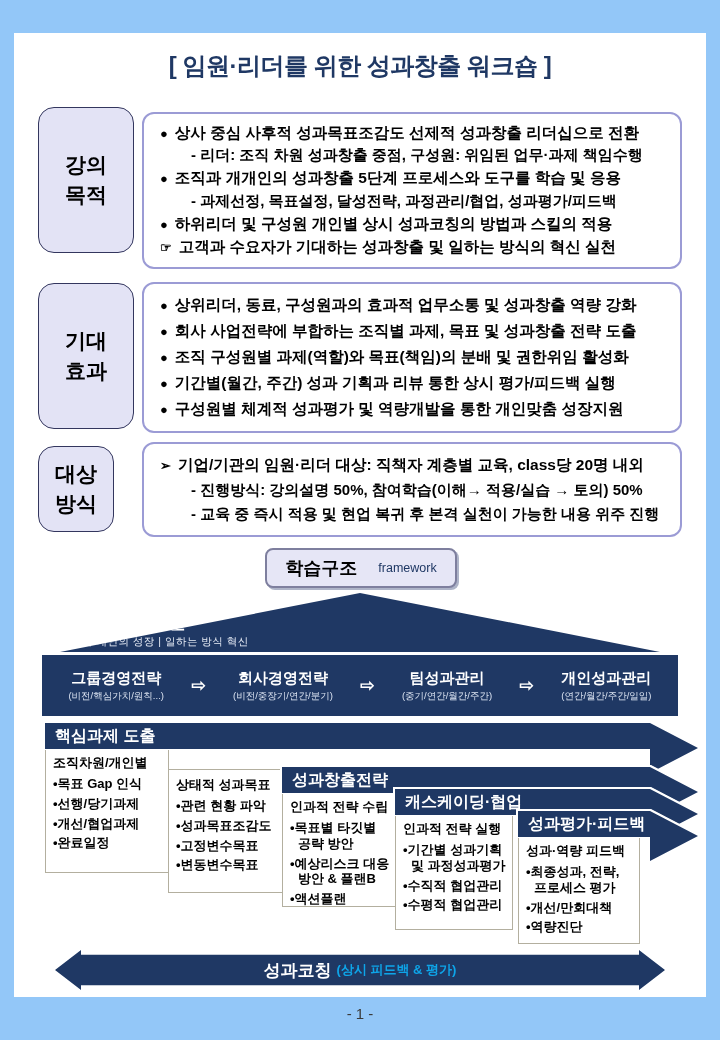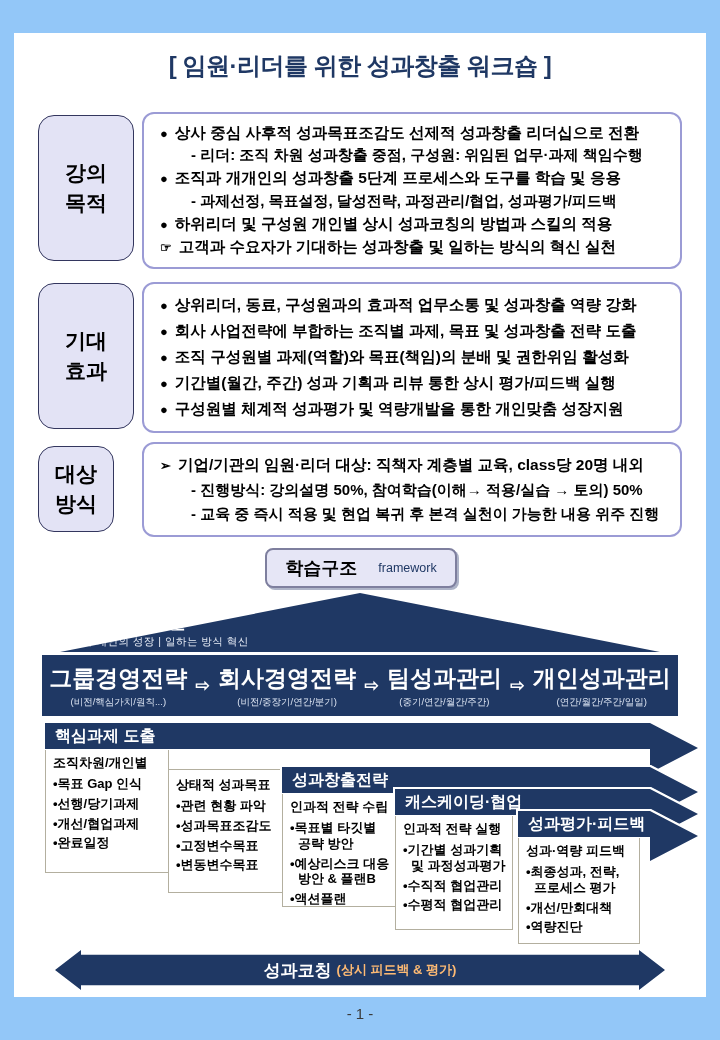--- a/index.html
+++ b/index.html
@@ -14,21 +14,21 @@
   .side-label { position:absolute; background:#E3E3F5; border:1.5px solid #33365E; border-radius:16px;
                 display:flex; flex-direction:column; align-items:center; justify-content:center;
                 font-size:21px; font-weight:bold; color:#000; line-height:1.45; }
   .content-box { position:absolute; background:#fff; border:2px solid #9B9BD5; border-radius:12px;
                  display:flex; flex-direction:column; justify-content:space-evenly;
                  padding:6px 10px 6px 16px; }
   .item { display:flex; align-items:baseline; font-size:15.5px; font-weight:bold; color:#000; white-space:nowrap; }
   .blt { margin-right:7px; font-size:13px; flex:none; }
   .sub { margin-left:31px; font-size:15px; font-weight:bold; color:#000; white-space:nowrap; }
 
-  .lbl-1 { left:24px; top:82px;  width:96px; height:146px; }
+  .lbl-1 { left:24px; top:74px;  width:96px; height:146px; }
   .box-1 { left:128px; top:79px; width:540px; height:157px; }
   .lbl-2 { left:24px; top:250px; width:96px; height:146px; }
   .box-2 { left:128px; top:249px; width:540px; height:151px; }
   .lbl-3 { left:24px; top:413px; width:76px; height:86px; }
   .box-3 { left:128px; top:409px; width:540px; height:95px; }
 
   
   .chip { position:absolute; left:251px; top:515px; width:192px; height:40px; background:#E6E6F6;
           border:2px solid #7E7F9E; border-radius:8px; box-shadow:2px 2px 0 #AEB4C8;
           display:flex; align-items:center; justify-content:center; gap:21px; }
@@ -39,21 +39,21 @@
   .roof { position:absolute; left:46px; top:560px; width:600px; height:59px; background:#1F3864;
           clip-path:polygon(50% 0, 100% 100%, 0 100%);
           display:flex; flex-direction:column; align-items:flex-start; justify-content:flex-end; padding-bottom:3px; }
   .roof-title { color:#fff; font-size:18px; font-weight:bold; letter-spacing:1px; }
   .roof-sub { color:#E8EDF7; font-size:10.5px; margin-top:1px; letter-spacing:0.5px; }
 
   
   .band { position:absolute; left:28px; top:622px; width:636px; height:61px; background:#1F3864;
           display:flex; align-items:center; justify-content:space-evenly; }
   .band-col { display:flex; flex-direction:column; align-items:center; }
-  .band-title { color:#fff; font-size:23px; font-weight:bold; white-space:nowrap; }
+  .band-title { color:#fff; font-size:15px; font-weight:bold; white-space:nowrap; }
   .band-sub { color:#DCE4F2; font-size:9.5px; margin-top:2px; white-space:nowrap; }
   .band-arrow { color:#fff; font-size:17px; font-weight:bold; padding:0 1px; }
 
   
   .bwrap { position:absolute; filter:drop-shadow(1.5px 0 0 #fff) drop-shadow(-1.5px 0 0 #fff)
            drop-shadow(0 1.5px 0 #fff) drop-shadow(0 -1.5px 0 #fff); }
   .banner { height:50px; background:#1F3864; color:#fff; font-size:16px; font-weight:bold;
             line-height:26px; padding-left:10px; white-space:nowrap;
             clip-path:polygon(0 0, calc(100% - 48px) 0, 100% 25px, calc(100% - 48px) 50px,
                               calc(100% - 48px) 26px, 0 26px); }
@@ -73,21 +73,21 @@
   .cb-3 { left:268px; top:758px; width:114px; height:116px; }
   .cb-4 { left:381px; top:780px; width:118px; height:117px; }
   .cb-5 { left:504px; top:802px; width:122px; height:109px; }
 
   
   .coach { position:absolute; left:41px; top:917px; width:610px; height:40px; background:#1F3864;
            clip-path:polygon(0 50%, 26px 0, 26px 12%, calc(100% - 26px) 12%, calc(100% - 26px) 0,
                              100% 50%, calc(100% - 26px) 100%, calc(100% - 26px) 88%, 26px 88%, 26px 100%);
            display:flex; align-items:center; justify-content:center; }
   .coach-title { color:#fff; font-size:17px; font-weight:bold; }
-  .coach-sub { color:#fdba74; font-size:13px; font-weight:bold; margin-left:5px; }
+  .coach-sub { color:#0ea5e9; font-size:13px; font-weight:bold; margin-left:5px; }
 
   .page-num { position:absolute; left:0; top:1005px; width:100%; text-align:center;
               font-size:15px; color:#3A3A3A; }
 </style>
 </head>
 <body>
 
 <div class="canvas">
   <div class="page">
 

